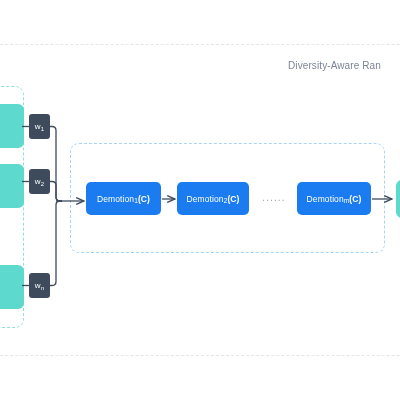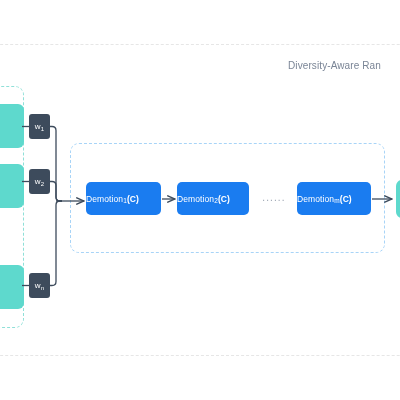--- a/index.html
+++ b/index.html
@@ -116,21 +116,21 @@
   .node {
     position: absolute;
     top: 182px;
     height: 33px;
     background: #1a7cf0;
     border-radius: 5px;
     color: #ffffff;
     font-size: 8.5px;
     display: flex;
     align-items: center;
-    justify-content: flex-start;
+    justify-content: center;
     white-space: nowrap;
     letter-spacing: 0.1px;
   }
   .node.n1 { left: 86px;  width: 75px; }
   .node.n2 { left: 177px; width: 72px; }
   .node.n3 { left: 297px; width: 74px; }
   .node sub {
     font-size: 6.5px;
     line-height: 0;
     vertical-align: baseline;

